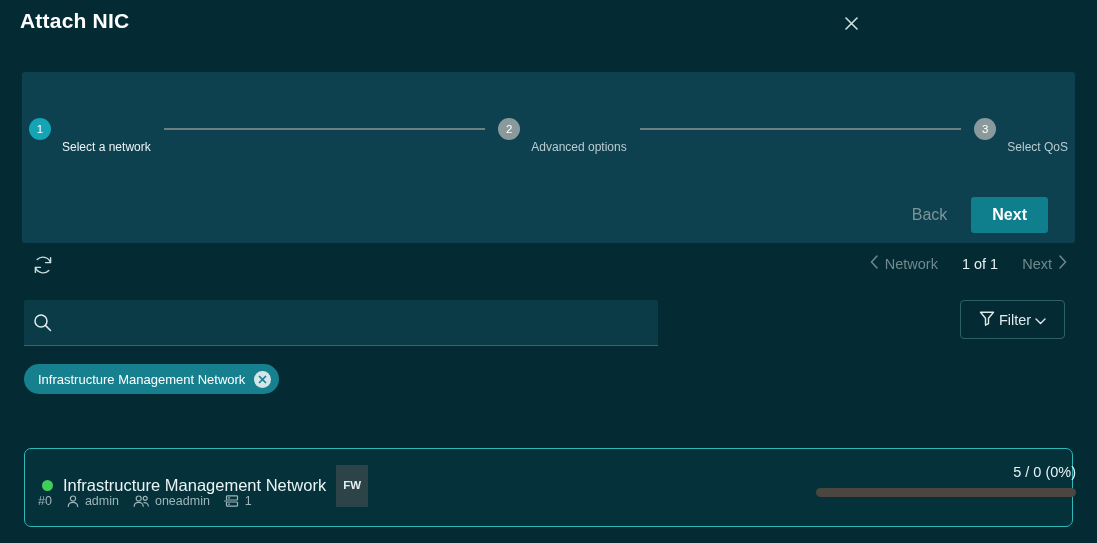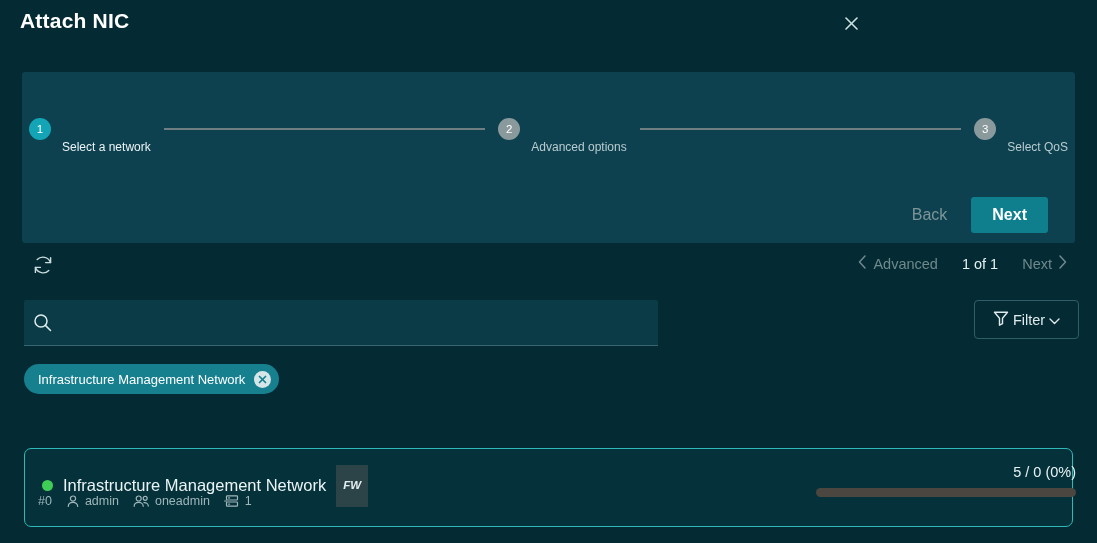--- a/index.html
+++ b/index.html
@@ -186,21 +186,21 @@
     width: 36px;
     display: flex;
     align-items: center;
     justify-content: center;
     color: #dfecee;
     cursor: pointer;
   }
 
   .filter-btn {
     position: absolute;
-    right: 18px; top: 300px;
+    right: 32px; top: 300px;
     width: 105px; height: 39px;
     border: 1px solid #2e5f68;
     border-radius: 4px;
     background: transparent;
     color: #dfeaec;
     font-size: 14.5px;
     display: flex;
     align-items: center;
     justify-content: center;
     gap: 4px;
@@ -272,21 +272,20 @@
     white-space: nowrap;
   }
   .fw-badge {
     background: #2c4348;
     color: #e3eef0;
     font-size: 11.5px;
     font-weight: bold;
     border-radius: 0;
     padding: 15px 7px;
     line-height: 1;
-    font-style: italic;
   }
   .net-meta-row {
     position: absolute;
     left: 38px; top: 494px;
     display: flex;
     align-items: center;
     gap: 9px;
     font-size: 12.5px;
     color: #9fb6ba;
   }
@@ -378,21 +377,21 @@
     </svg>
   </button>
 
   <div class="pagination">
     <div class="page-prev">
       <span>
         <svg width="9" height="14" viewBox="0 0 9 14" fill="none" stroke="currentColor" stroke-width="1.5" stroke-linecap="round" stroke-linejoin="round">
           <polyline points="7,1 1.5,7 7,13"></polyline>
         </svg>
       </span>
-      <span>Advanced</span>
+      <span>Network</span>
     </div>
     <div class="page-count">1 of 1</div>
     <div class="page-next">
       <span>Next</span>
       <span>
         <svg width="9" height="14" viewBox="0 0 9 14" fill="none" stroke="currentColor" stroke-width="1.5" stroke-linecap="round" stroke-linejoin="round">
           <polyline points="2,1 7.5,7 2,13"></polyline>
         </svg>
       </span>
     </div>

